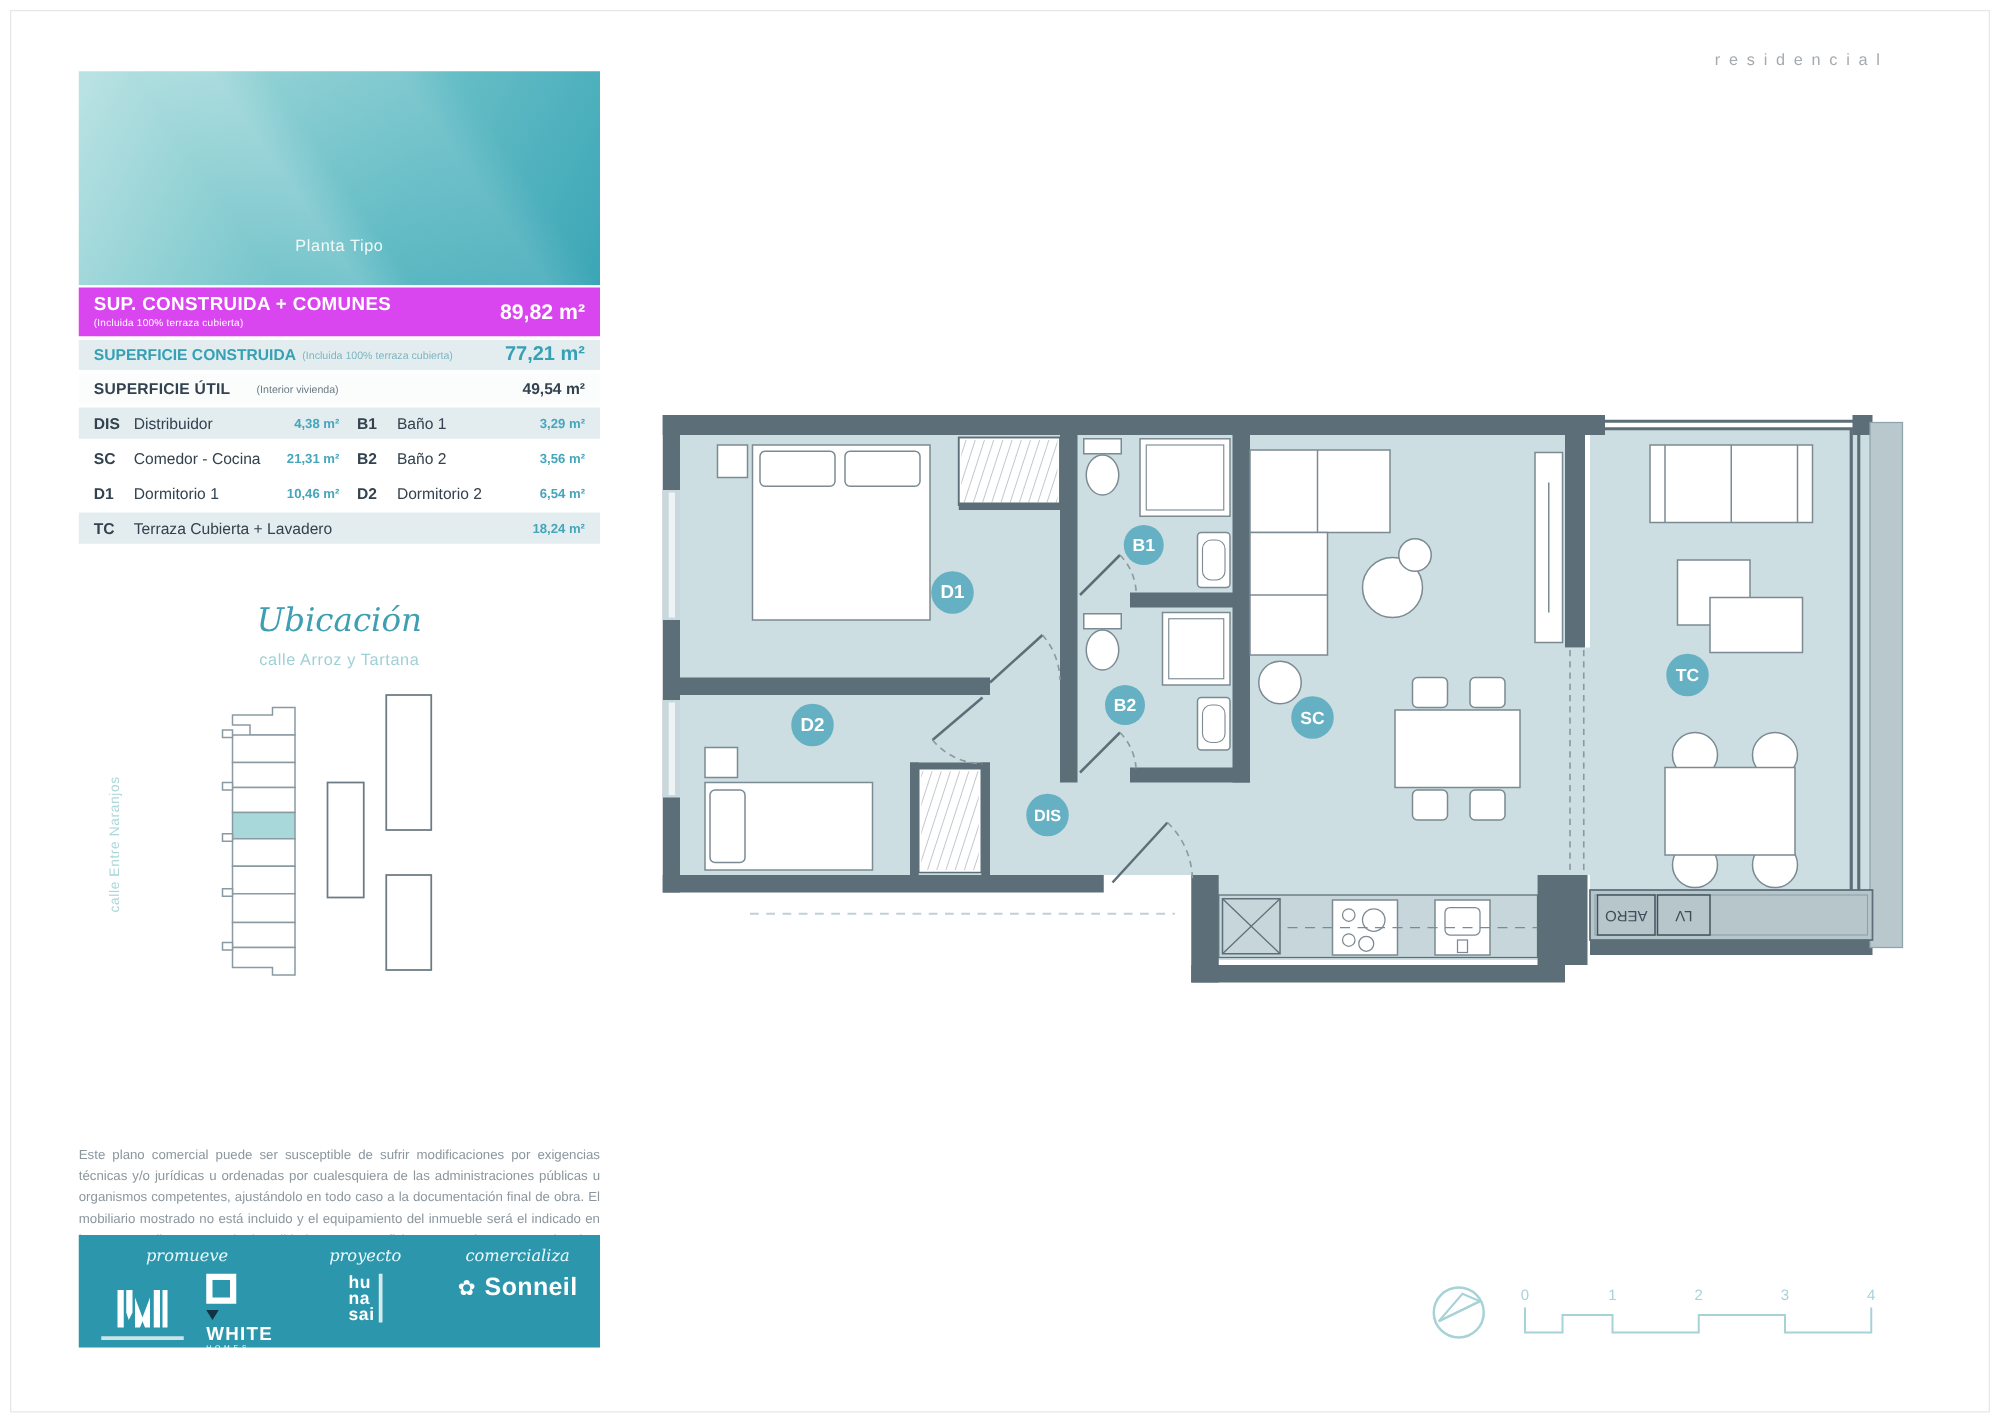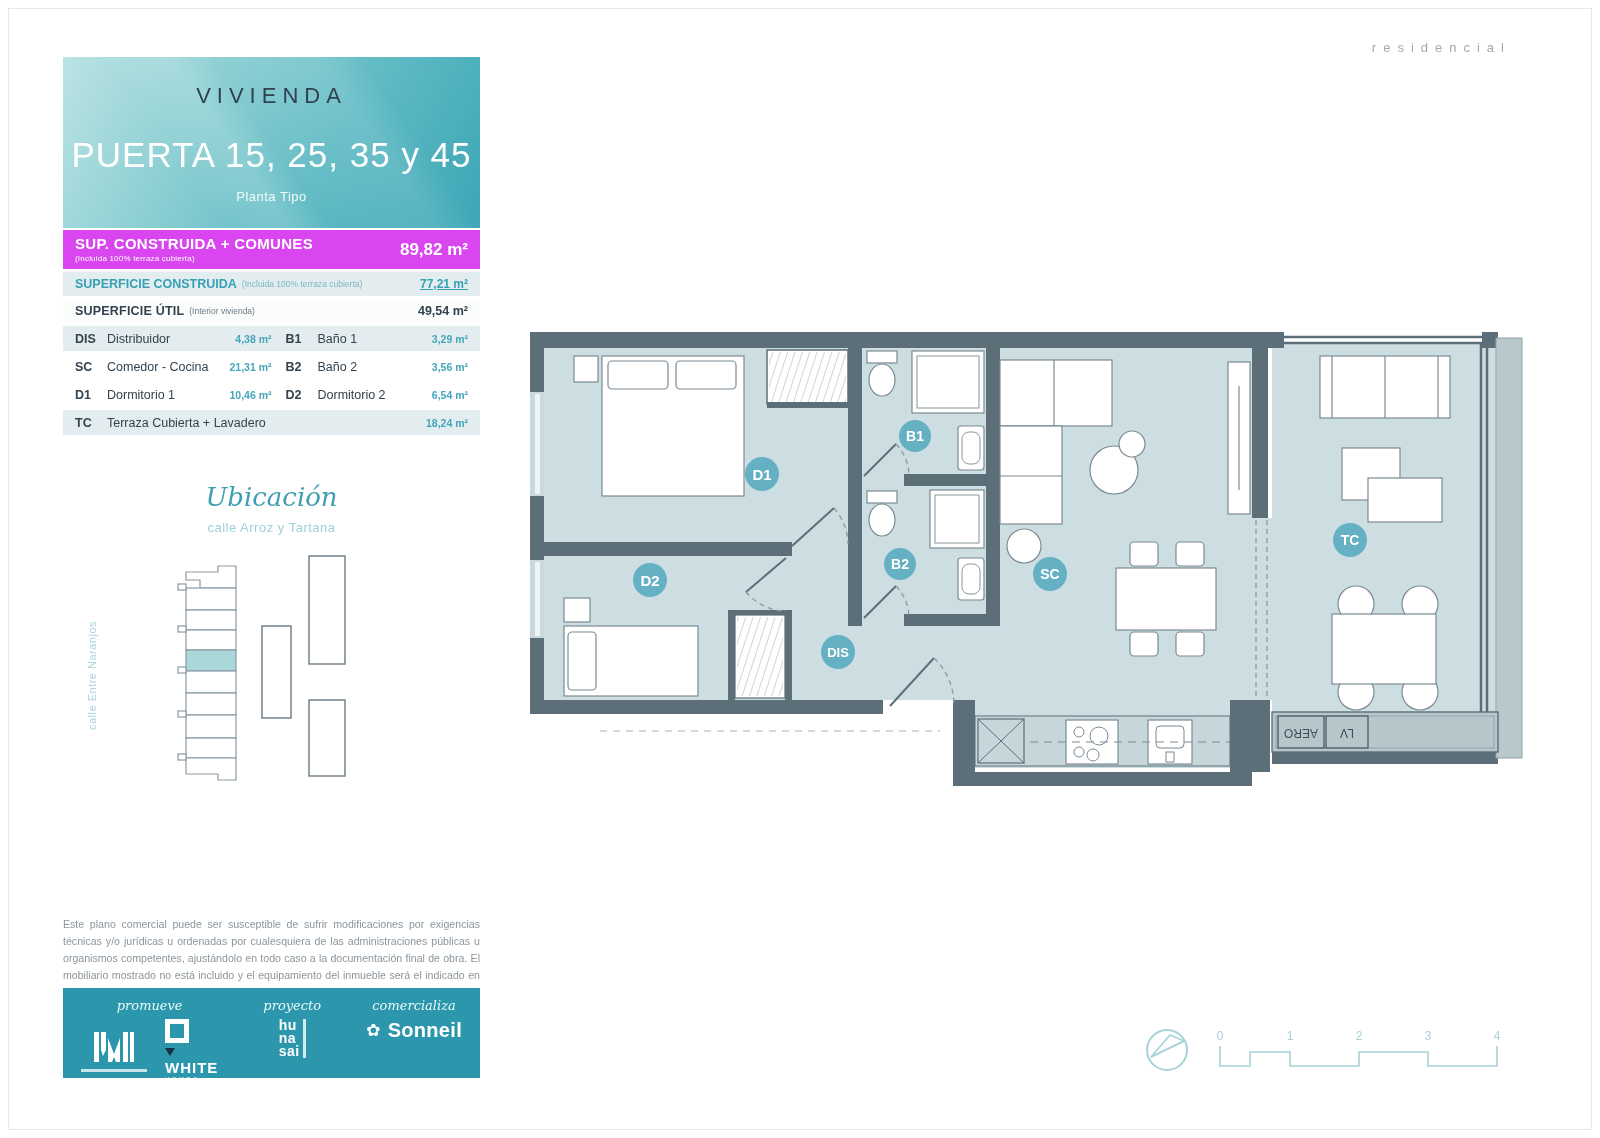--- a/index.html
+++ b/index.html
@@ -14,24 +14,24 @@
   .hc-sub{position:absolute; width:100%; top:132px; text-align:center; font-size:13px; color:#f2fbfb; letter-spacing:.5px;}
 
   .srow{position:absolute; left:63px; width:417px; display:flex; align-items:center; box-sizing:border-box; padding:0 12px;}
   .srow-main{top:230px; height:39px; background:#d946ef; color:#fff;}
   .srow-main .lab{font-size:15px; font-weight:700; letter-spacing:.3px; line-height:1.1;}
   .srow-main .note{font-size:8px; font-weight:400; letter-spacing:.2px; margin-top:1px;}
   .srow-main .val{margin-left:auto; font-size:17px; font-weight:700;}
   .srow-b{top:272px; height:24px; background:#e3edef;}
   .srow-b .lab{font-size:12.5px; font-weight:700; color:#36a0b5;}
   .srow-b .note{font-size:8.5px; color:#7db6c1; margin-left:5px;}
-  .srow-b .val{margin-left:auto; font-size:12px; font-weight:700; color:#36a0b5;text-decoration:underline;}
+  .srow-b .val{margin-left:auto; font-size:16px; font-weight:700; color:#36a0b5;}
   .srow-c{top:299px; height:24px; background:#fbfdfd;}
   .srow-c .lab{font-size:12.5px; font-weight:600; color:#33424e; letter-spacing:.2px;}
-  .srow-c .note{font-size:8.5px; color:#6c7a84; margin-left:5px;}
+  .srow-c .note{font-size:8.5px; color:#6c7a84; margin-left:21px;}
   .srow-c .val{margin-left:auto; font-size:12.5px; font-weight:700; color:#33424e;}
 
   .rrow{position:absolute; left:63px; width:417px; height:25px; display:flex; align-items:center; box-sizing:border-box; padding:0 12px; font-size:12.5px; color:#33424e;}
   .rrow .code{width:32px; font-weight:600;}
   .rrow .nm{flex:1;}
   .rrow .ar{width:56px; text-align:right; font-size:10.5px; color:#45a6bb; font-weight:600;}
   .rrow .half{display:flex; align-items:center; width:50%;}
   .bg-g{background:#e3edef;} .bg-w{background:#ffffff;}
 
   
@@ -74,22 +74,20 @@
   .scalebar text{font-family:"Liberation Sans", sans-serif;}
   svg text.rmlbl{font-family:"Liberation Sans", sans-serif; font-weight:bold;}
 </style>
 </head>
 <body>
 
 <div class="page-frame"></div>
 
 <div class="header-card">
   <div class="streak"></div>
-  <div class="hc-title">VIVIENDA</div>
-  <div class="hc-puerta">PUERTA 15, 25, 35 y 45</div>
   <div class="hc-sub">Planta Tipo</div>
 </div>
 
 <div class="srow srow-main">
   <div>
     <div class="lab">SUP. CONSTRUIDA + COMUNES</div>
     <div class="note">(Incluida 100% terraza cubierta)</div>
   </div>
   <div class="val">89,82 m²</div>
 </div>

